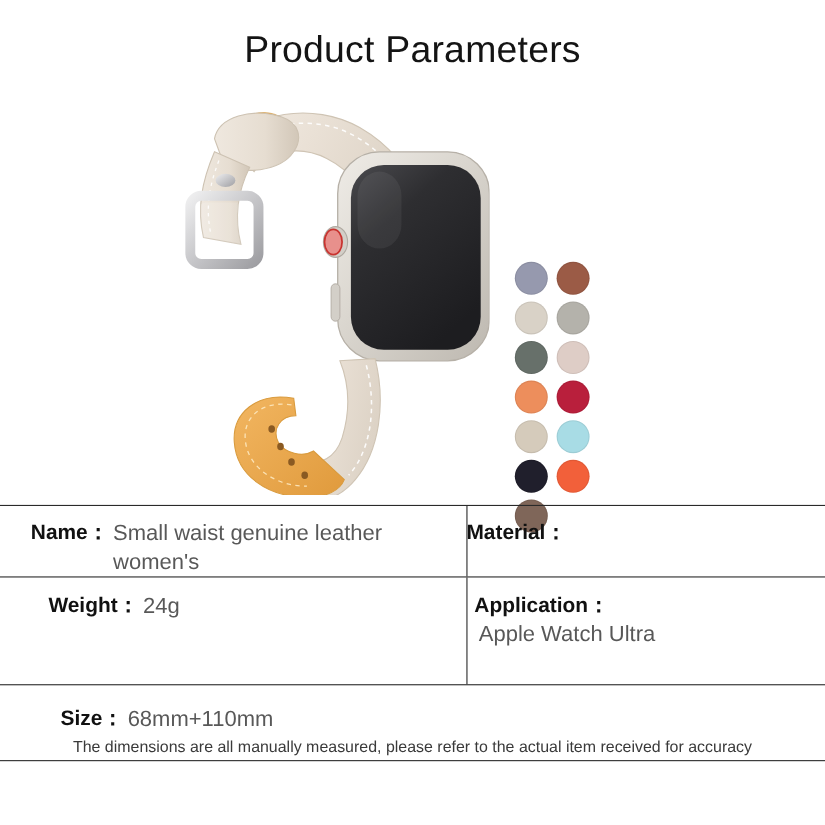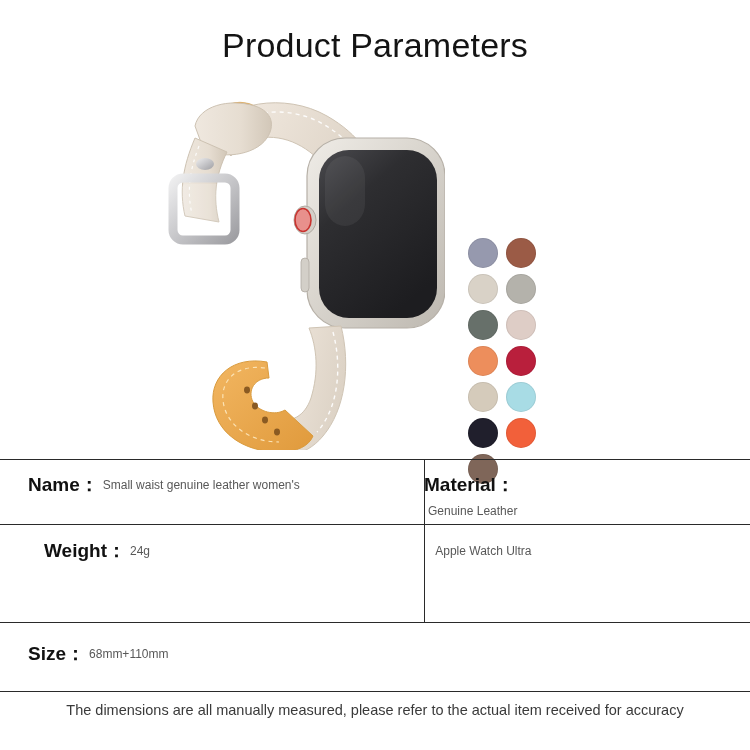--- a/index.html
+++ b/index.html
@@ -113,41 +113,41 @@
   }
   .spec-label {
     font-size: 19px;
     font-weight: 700;
     color: #111;
     white-space: nowrap;
     flex: 0 0 auto;
     line-height: 26px;
   }
   .spec-value {
-    font-size: 12px;
+    font-size: 20px;
     font-weight: 400;
     color: #585858;
     line-height: 26px;
     padding-left: 4px;
   }
   .spec-value .vline { display: block; }
 
   .row-name   { height: 64px; }
   .row-weight { height: 97px; padding-left: 16px; }
   .row-size   { height: 68px; }
 
   .row-name .spec-cell   { padding-top: 12px; }
   .row-weight .spec-cell { padding-top: 13px; }
-  .row-size .spec-cell   { padding-top: 18px; }
+  .row-size .spec-cell   { padding-top: 18px; margin-left: 27px; }
 
   
   .footer-note {
     position: absolute;
     left: 0;
-    top: 702px;
+    top: 672px;
     width: 750px;
     text-align: center;
     font-size: 14.5px;
     color: #3a3a3a;
     font-weight: 400;
   }
 </style>
 </head>
 <body>
 
@@ -271,33 +271,33 @@
   <div class="spec-row row-name">
     <div class="vrule"></div>
     <div class="spec-cell cell-left">
       <span class="spec-label">Name：</span>
       <span class="spec-value">
         <span class="vline">Small waist genuine leather women's</span>
       </span>
     </div>
     <div class="spec-cell cell-right">
       <span class="spec-label">Material：</span>
-      <span class="spec-value">Genuine Leather</span>
     </div>
   </div>
 
   <div class="hrule"></div>
 
   <div class="spec-row row-weight">
     <div class="vrule"></div>
     <div class="spec-cell cell-left">
       <span class="spec-label">Weight：</span>
       <span class="spec-value">24g</span>
     </div>
     <div class="spec-cell cell-right">
+      <span class="spec-label">Application：</span>
       <span class="spec-value">
         <span class="vline">Apple Watch Ultra</span>
       </span>
     </div>
   </div>
 
   <div class="hrule"></div>
 
   <div class="spec-row row-size">
     <div class="spec-cell cell-left">

